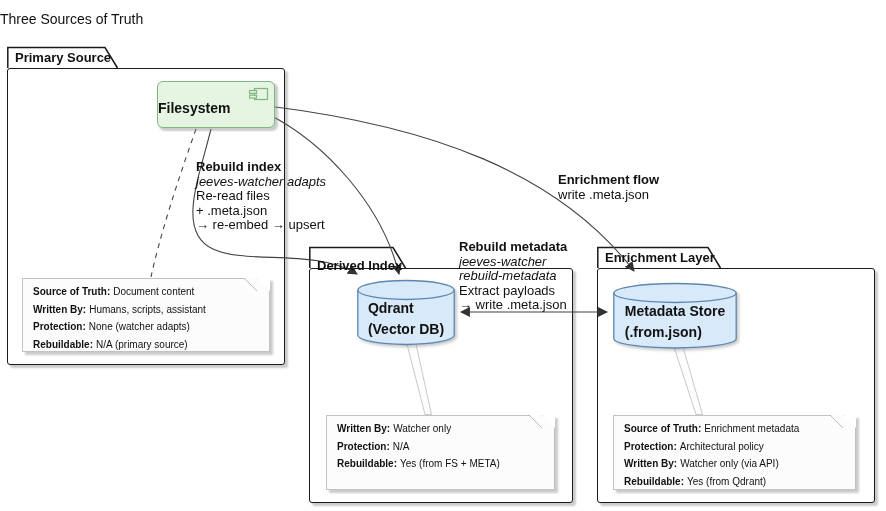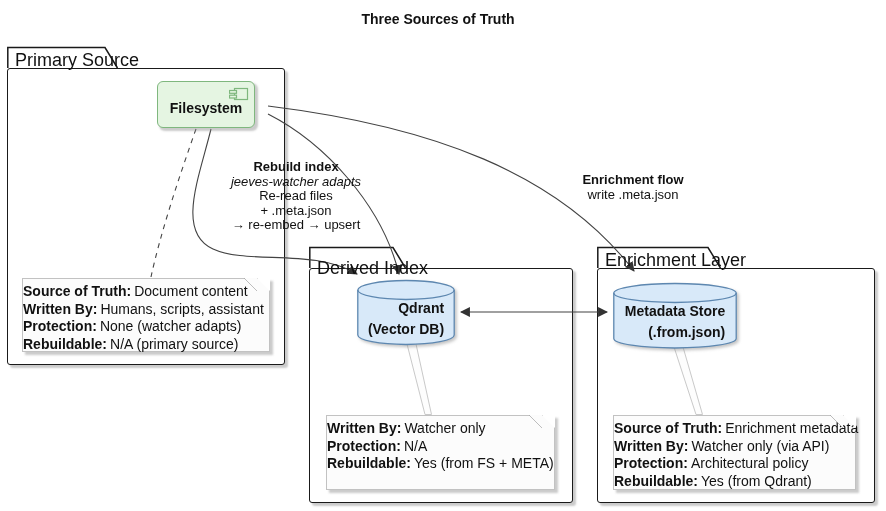--- a/index.html
+++ b/index.html
@@ -6,47 +6,47 @@
     --component-fill:#E5F5E2; --component-border:#7FB77E;
     --database-fill:#D8E9F9;  --database-border:#5D87B0;
     --note-fill:#FCFCFC;      --note-border:#C2C2C2;
     --line:#434343;           --package-border:#1A1A1A;
   }
   *{box-sizing:border-box;margin:0;padding:0}
   html,body{background:#fff}
   body{font-family:"Liberation Sans","DejaVu Sans",sans-serif;color:#111}
   #canvas{position:relative;width:886px;height:511px;background:#fff;overflow:hidden}
 
-  .title{position:absolute;top:11px;left:0;right:10px;text-align:center;
-         font-size:14px;font-weight:bold}
+  .title{position:absolute;top:11px;left:0;right:10px;
+         font-size:14px;font-weight:normal}
 
   .pkg-body{position:absolute;border:1.5px solid var(--package-border);border-radius:3px;
             background:#fff;box-shadow:3px 3px 2px rgba(140,140,140,.45)}
-  .pkg-label{position:absolute;font-size:18px;font-weight:normal;z-index:6;white-space:nowrap}
+  .pkg-label{position:absolute;font-size:13px;font-weight:bold;z-index:6;white-space:nowrap}
 
-  .component{position:absolute;left:157px;top:81px;width:98px;height:47px;
+  .component{position:absolute;left:157px;top:81px;width:118px;height:47px;
              background:var(--component-fill);border:1.5px solid var(--component-border);
-             border-radius:6px;z-index:4;display:flex;align-items:center;justify-content:center;
+             border-radius:6px;z-index:4;display:flex;align-items:center;
              box-shadow:2.5px 2.5px 2px rgba(140,140,140,.45)}
   .component .lbl{font-size:14px;font-weight:bold;margin-top:6px}
   .comp-icon{position:absolute;top:5px;right:5px;width:20px;height:14px}
 
   svg.layer{position:absolute;left:0;top:0;z-index:3}
   svg.cyl{position:absolute;z-index:4;overflow:visible;
           filter:drop-shadow(2px 2px 1.5px rgba(140,140,140,.5))}
 
   .cyl-label{position:absolute;z-index:5;text-align:center}
-  .cyl-label .inner{display:inline-block;text-align:right;font-size:14px;font-weight:bold;line-height:21px;white-space:nowrap}
+  .cyl-label .inner{display:inline-block;text-align:left;font-size:14px;font-weight:bold;line-height:21px;white-space:nowrap}
 
-  .edge-label{position:absolute;z-index:5;text-align:center;font-size:13px;line-height:14.5px;white-space:nowrap}
+  .edge-label{position:absolute;z-index:5;text-align:left;font-size:13px;line-height:14.5px;white-space:nowrap}
   .edge-label .b{font-weight:bold}
   .edge-label .i{font-style:italic}
 
   .note{position:absolute;background:var(--note-fill);border:1px solid var(--note-border);
-        z-index:4;padding:4px 0;font-size:14px;line-height:17.5px;white-space:nowrap;
+        z-index:4;padding:4px 10px;font-size:10px;line-height:17.5px;white-space:nowrap;
         box-shadow:2.5px 2.5px 2px rgba(140,140,140,.45)}
   .note::before{content:'';position:absolute;top:-1px;right:-1px;width:0;height:0;
         border-style:solid;border-width:0 13px 13px 0;border-color:#fff #fff transparent transparent}
   .note::after{content:'';position:absolute;top:-1px;right:12px;width:0;height:0;
         border-style:solid;border-width:0 13px 13px 0;
         border-color:transparent var(--note-fill) transparent transparent;
         box-shadow:none;filter:drop-shadow(0 0 0 #000);
         border-right-color:var(--note-fill)}
   .note-row .k{font-weight:bold;margin-right:3px}
 </style>
@@ -128,34 +128,41 @@
     <div>+ .meta.json</div>
     <div>→ re-embed → upsert</div>
   </div>
 
 
   <div class="edge-label" style="left:558px;top:173px;width:150px">
     <div class="b">Enrichment flow</div>
     <div>write .meta.json</div>
   </div>
 
+  <div class="edge-label" style="left:459px;top:240px;width:150px">
+    <div class="b">Rebuild metadata</div>
+    <div class="i">jeeves-watcher</div>
+    <div class="i">rebuild-metadata</div>
+    <div>Extract payloads</div>
+    <div>→ write .meta.json</div>
+  </div>
 
   <div class="note" style="left:22px;top:278px;width:248px;height:74px">
     <div class="note-row"><span class="k">Source of Truth:</span><span>Document content</span></div>
     <div class="note-row"><span class="k">Written By:</span><span>Humans, scripts, assistant</span></div>
     <div class="note-row"><span class="k">Protection:</span><span>None (watcher adapts)</span></div>
     <div class="note-row"><span class="k">Rebuildable:</span><span>N/A (primary source)</span></div>
   </div>
 
   <div class="note" style="left:326px;top:415px;width:229px;height:75px">
     <div class="note-row"><span class="k">Written By:</span><span>Watcher only</span></div>
     <div class="note-row"><span class="k">Protection:</span><span>N/A</span></div>
     <div class="note-row"><span class="k">Rebuildable:</span><span>Yes (from FS + META)</span></div>
   </div>
 
   <div class="note" style="left:613px;top:415px;width:243px;height:75px">
     <div class="note-row"><span class="k">Source of Truth:</span><span>Enrichment metadata</span></div>
+    <div class="note-row"><span class="k">Protection:</span><span>Architectural policy</span></div>
     <div class="note-row"><span class="k">Written By:</span><span>Watcher only (via API)</span></div>
-    <div class="note-row"><span class="k">Protection:</span><span>Architectural policy</span></div>
     <div class="note-row"><span class="k">Rebuildable:</span><span>Yes (from Qdrant)</span></div>
   </div>
 
 </div>
 
 </body></html>

